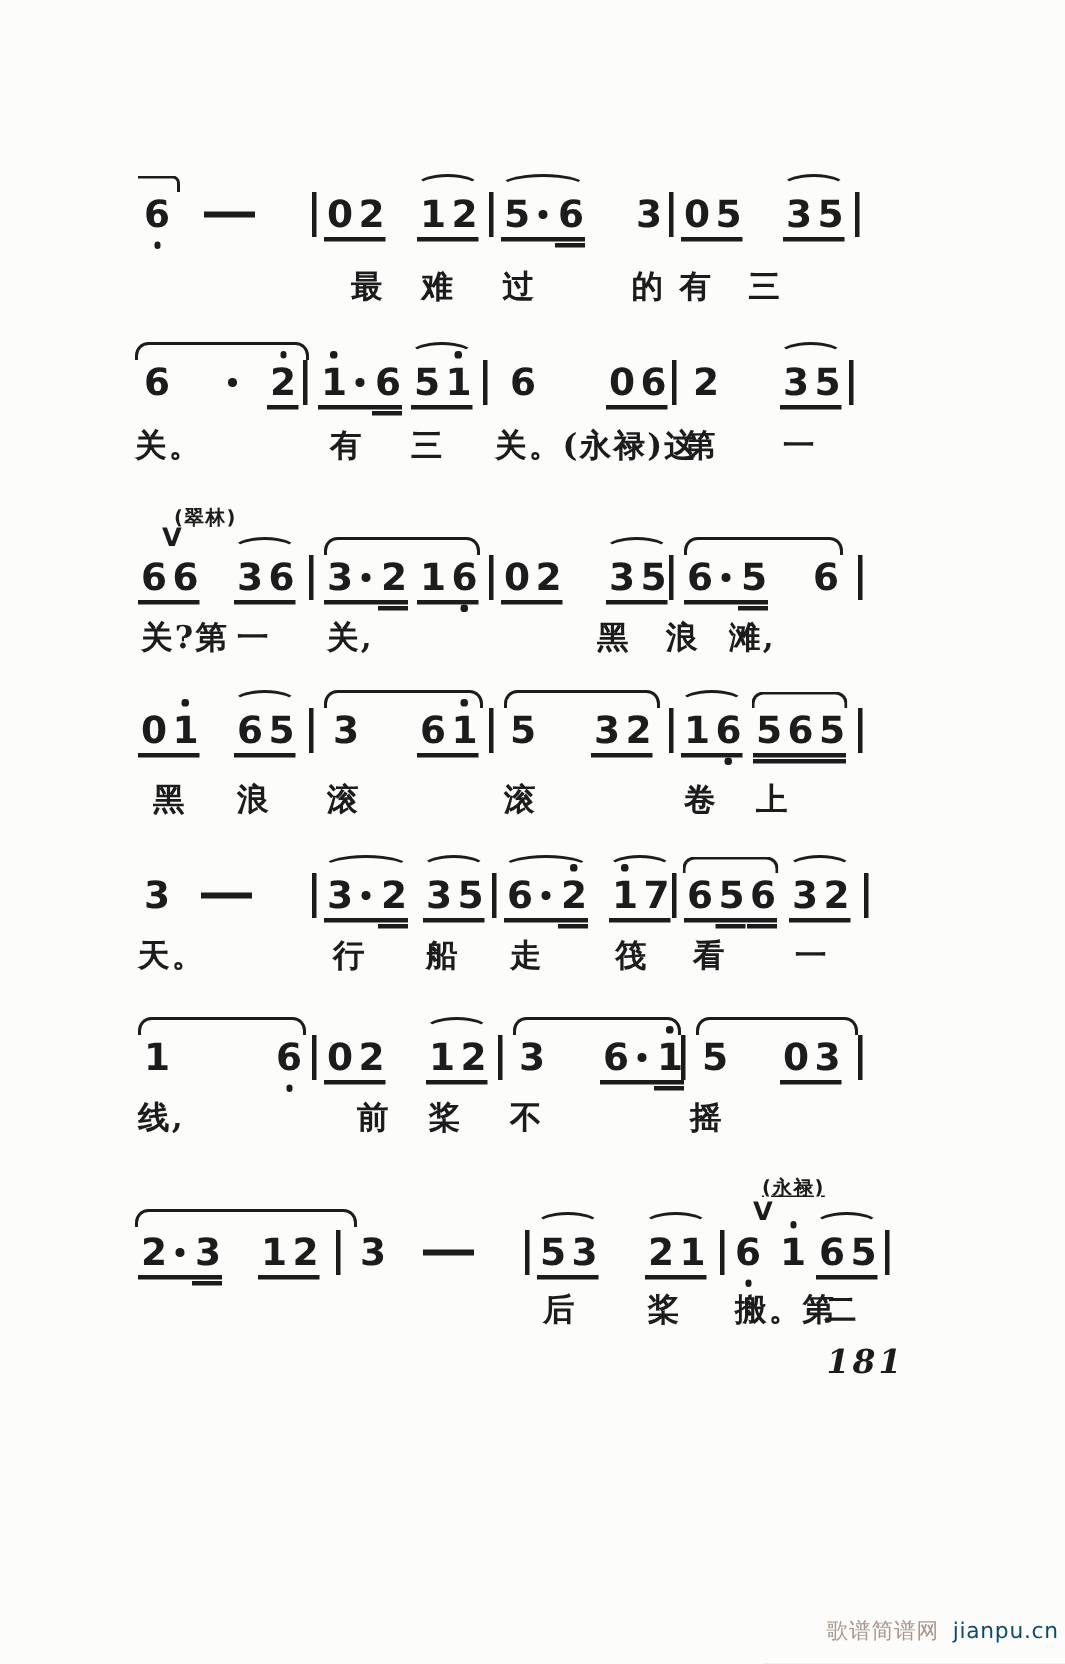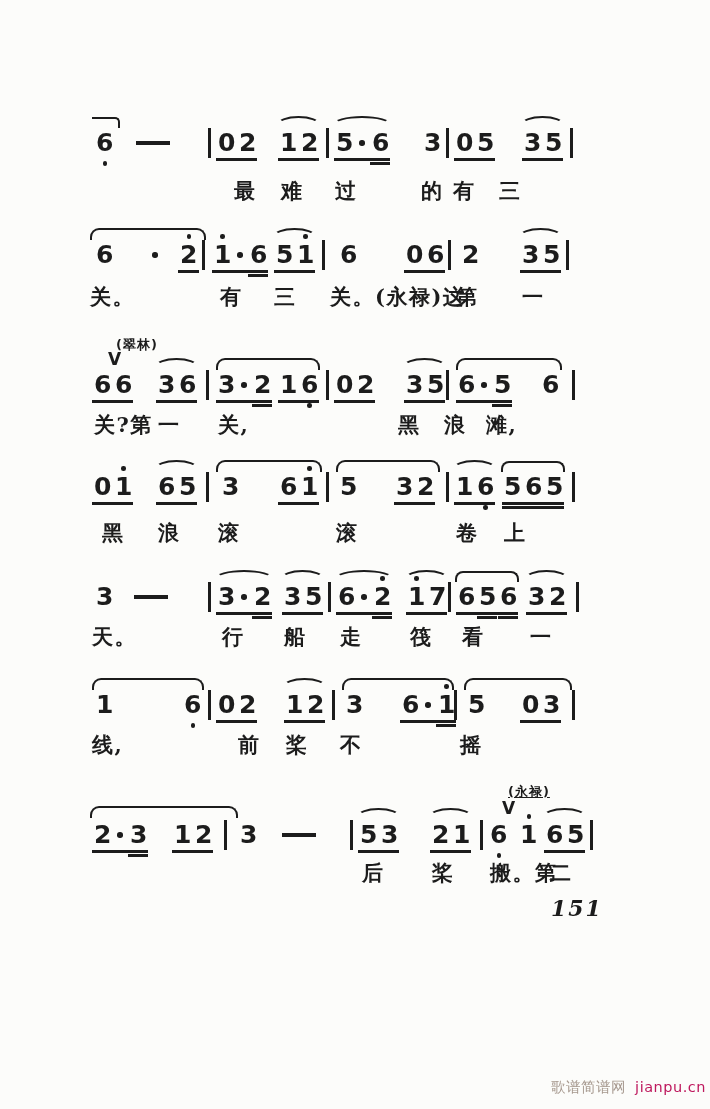--- a/index.html
+++ b/index.html
@@ -30,21 +30,21 @@
   .dotsep::after{content:"";position:absolute;left:2px;top:10px;width:5.5px;height:5.5px;border-radius:50%;background:#1c1c1c;}
   .lyric{position:absolute;font-size:21px;font-weight:600;letter-spacing:1.5px;white-space:nowrap;
          font-family:"DejaVu Serif","Liberation Serif",serif;}
   .anno{position:absolute;font-size:13px;font-weight:bold;letter-spacing:1px;white-space:nowrap;}
   .breath{position:absolute;font-size:17px;font-weight:bold;line-height:17px;}
   .pageno{position:absolute;left:551px;top:895px;font-size:22px;font-weight:bold;font-style:italic;
           letter-spacing:2px;font-family:"DejaVu Serif","Liberation Serif",serif;}
   .watermark{position:absolute;left:551px;top:1078px;font-size:14.5px;letter-spacing:.5px;
              font-family:"DejaVu Sans",sans-serif;}
   .wm-name{color:#a6988e;}
-  .wm-url{color:#be185d;margin-left:4px;}
+  .wm-url{color:#0c4a6e;margin-left:4px;}
 </style>
 </head>
 <body>
 
 <div class="page">
   <div id="systems">
       <div class="system" style="top: 130px;">
         <div class="tieopen" style="width: 26px; left: 92px;"></div>
         <div class="note" style="left: 96px;">6<div class="dot-lo"></div></div>
         <div class="dash" style="width: 34px; left: 136px;"></div>
@@ -371,18 +371,18 @@
           <div class="gnote">5</div>
           <div class="uline" style="top: 28px;"></div>
         </div>
         <div class="bar" style="left: 590px;"></div>
         <div class="lyric" style="left: 362px; top: 37px;">后</div>
         <div class="lyric" style="left: 432px; top: 37px;">桨</div>
         <div class="lyric" style="left: 490px; top: 37px;">搬。第</div>
         <div class="lyric" style="left: 550px; top: 37px;">二</div>
       </div>
     </div>
-  <div class="pageno">151</div>
+  <div class="pageno">181</div>
   <div class="watermark">
     <span class="wm-name">歌谱简谱网</span>
     <span class="wm-url">jianpu.cn</span>
   </div>
 </div>
 
 </body></html>

